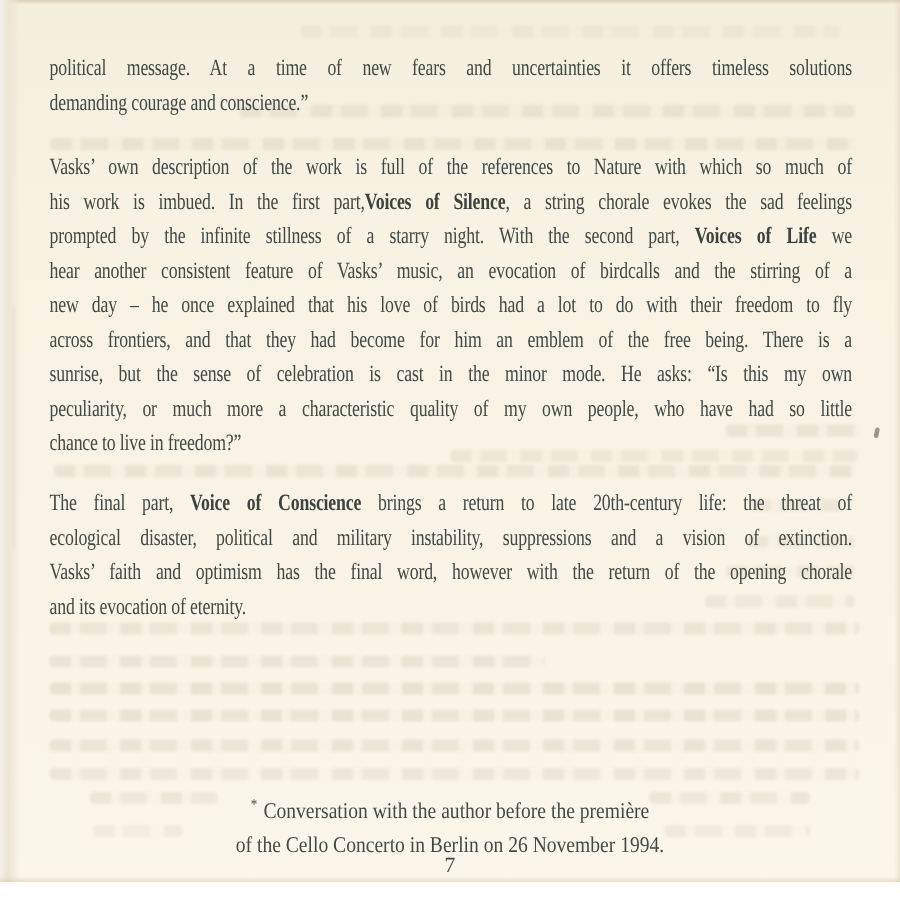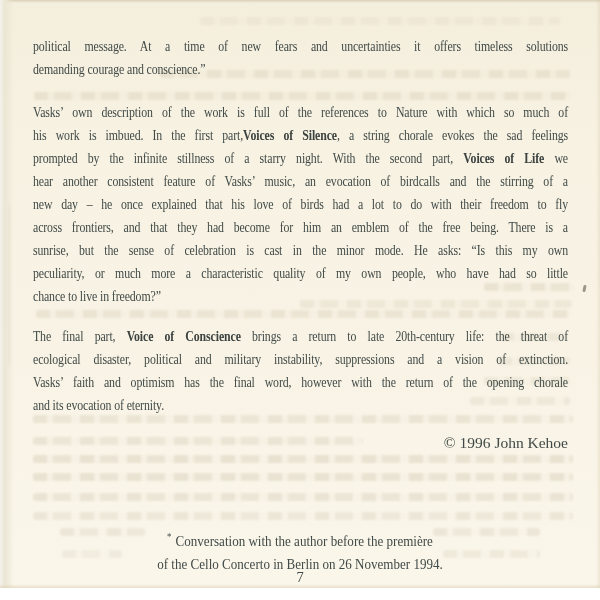--- a/index.html
+++ b/index.html
@@ -98,23 +98,20 @@
       <div class="line just"><span>peculiarity, or much more a characteristic quality of my own people, who have had so little</span></div>
       <div class="line"><span>chance to live in freedom?”</span></div>
     </div>
   <div class="para" style="top:324px">
       <div class="line just"><span>The final part, </span><b>Voice of Conscience</b><span> brings a return to late 20th-century life: the threat of</span></div>
       <div class="line just"><span>ecological disaster, political and military instability, suppressions and a vision of extinction.</span></div>
       <div class="line just"><span>Vasks’ faith and optimism has the final word, however with the return of the opening chorale</span></div>
       <div class="line"><span>and its evocation of eternity.</span></div>
     </div>
 
-  <div class="copyright">
-    <span>© 1996 John Kehoe</span>
-  </div>
 
   <div class="footnote">
     <div>
       <span class="sup">*</span>
       <span>Conversation with the author before the première</span>
     </div>
     <div>of the Cello Concerto in Berlin on 26 November 1994.</div>
   </div>
 
   <div class="pagenum">7</div>

